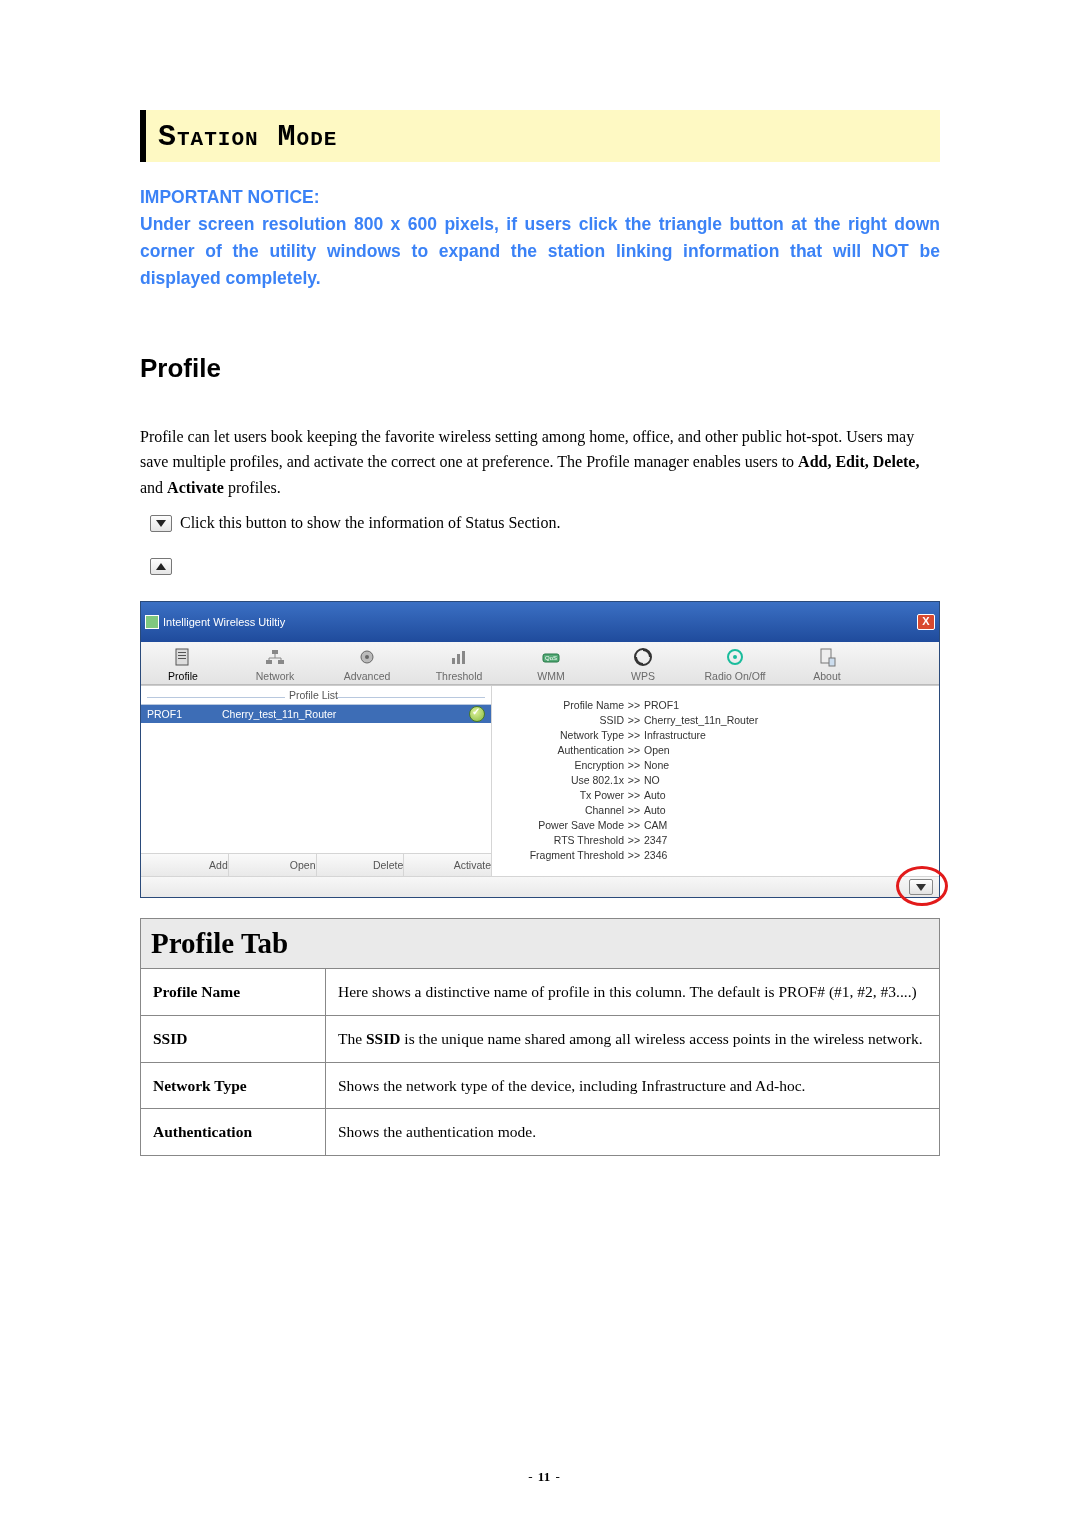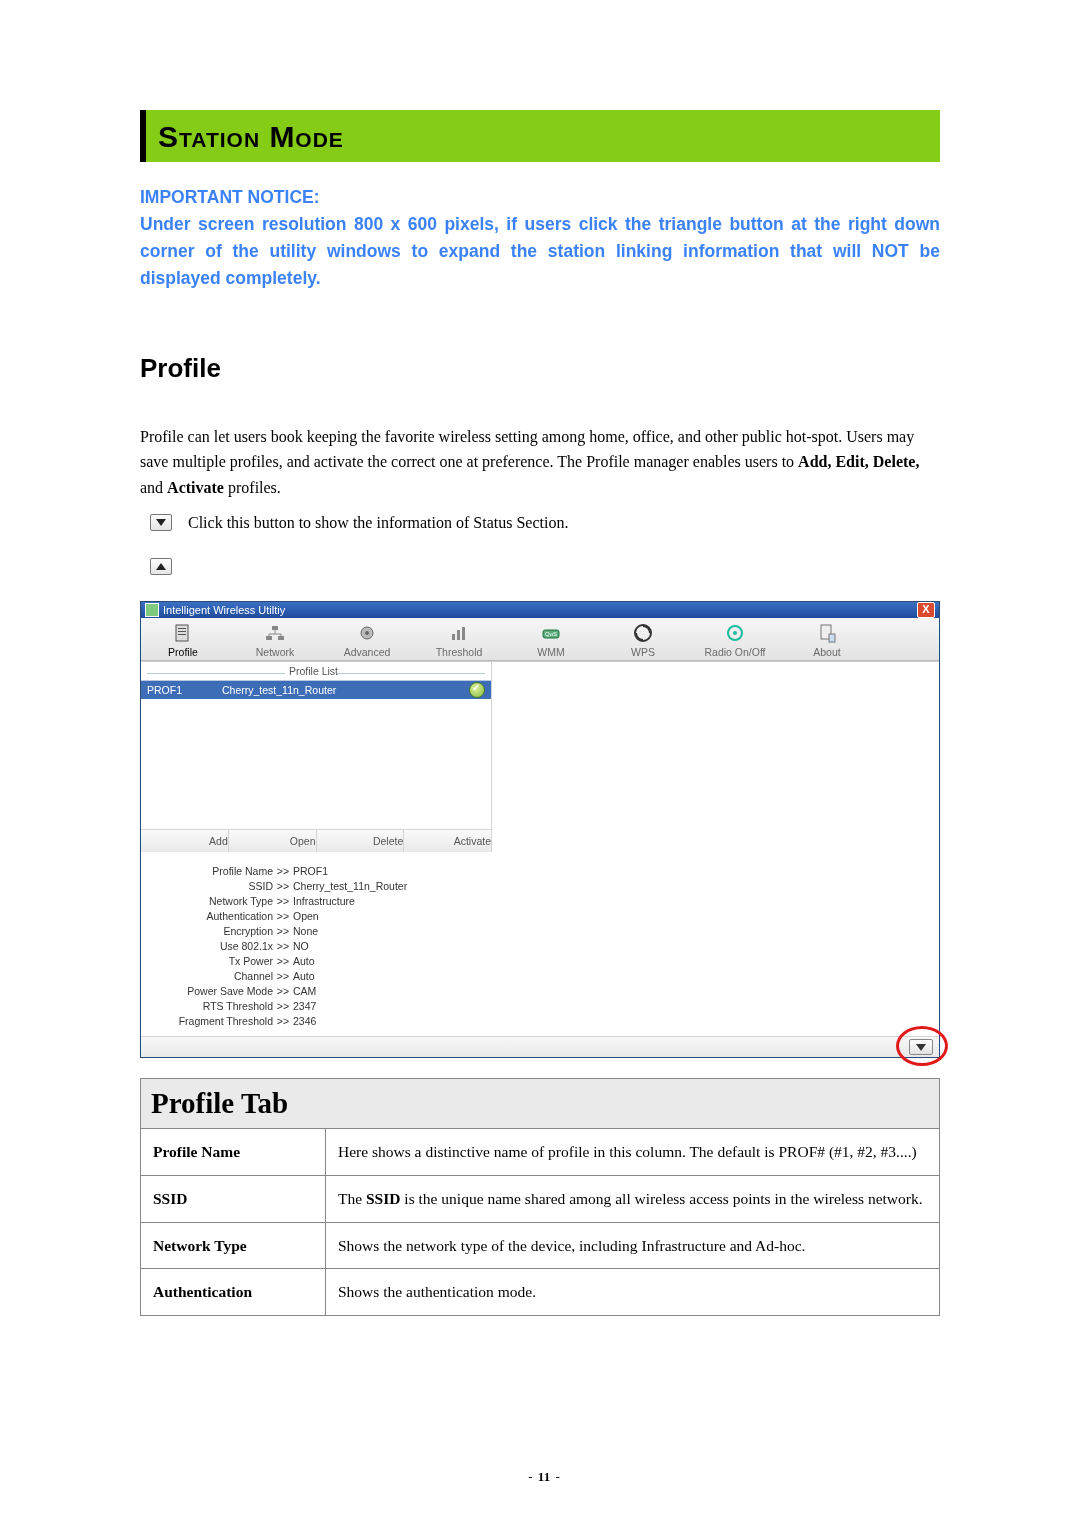--- a/index.html
+++ b/index.html
@@ -11,24 +11,24 @@
   }
   .page {
     width: 1080px;
     min-height: 1527px;
     margin: 0 auto;
     padding: 110px 140px 0 140px;
     box-sizing: border-box;
     position: relative;
   }
   .section-banner {
-    background: #84cc16;
+    background: #fef9c3;
     border-left: 6px solid #000;
     padding: 10px 12px 8px 12px;
-    font-family: Liberation Sans, sans-serif;
+    font-family: Liberation Mono, monospace;
     font-weight: 900;
     font-size: 30px;
     letter-spacing: 1px;
     font-variant: small-caps;
     color: #000;
   }
   .notice {
     margin-top: 22px;
     color: #3b82f6;
     font-family: Arial, Helvetica, sans-serif;
@@ -48,22 +48,22 @@
     margin-top: 40px;
     font-size: 16px;
     line-height: 1.6;
   }
   .bullets {
     margin-top: 10px;
     font-size: 16px;
   }
   .bullet-row {
     display: flex;
-    align-items: flex-start;
-    gap: 16px;
+    align-items: flex-end;
+    gap: 8px;
     margin: 14px 0 26px 10px;
   }
   .tri-btn {
     width: 20px;
     height: 15px;
     border: 1px solid #777;
     background: linear-gradient(#fdfdfd, #e5e5e5);
     border-radius: 2px;
     display: flex;
     align-items: center;
@@ -91,21 +91,21 @@
     font-family: Tahoma, Arial, sans-serif;
     font-size: 11px;
     color: #333;
   }
   .app-title {
     background: linear-gradient(#3b70c4, #1f4b9c);
     color: #fff;
     display: flex;
     align-items: center;
     height: 16px;
-    padding: 0 4px;
+    padding: 12px 4px;
   }
   .app-title .ico {
     width: 12px; height: 12px; background: #7fc87f; border: 1px solid #fff; margin-right: 4px;
   }
   .app-title .spacer { flex: 1; }
   .app-close {
     width: 16px; height: 14px; background: #d94a2f;
     color: #fff; font-weight: 700; text-align: center; line-height: 13px;
     border: 1px solid #fff; border-radius: 2px; font-size: 11px;
   }
@@ -125,21 +125,20 @@
     gap: 2px;
     width: 64px;
   }
   .tool .ti { width:22px; height:22px; display:flex; align-items:center; justify-content:center; }
   .tool.active { color: #000; }
 
   .app-body {
     display: flex;
     background: #fff;
     border-top: 1px solid #ccc;
-    flex-direction: column;
   }
   .left-pane {
     width: 350px;
     border-right: 1px solid #d5d5d5;
   }
   .pl-head {
     position: relative;
     height: 18px;
     font-size: 10.5px;
     color: #555;

